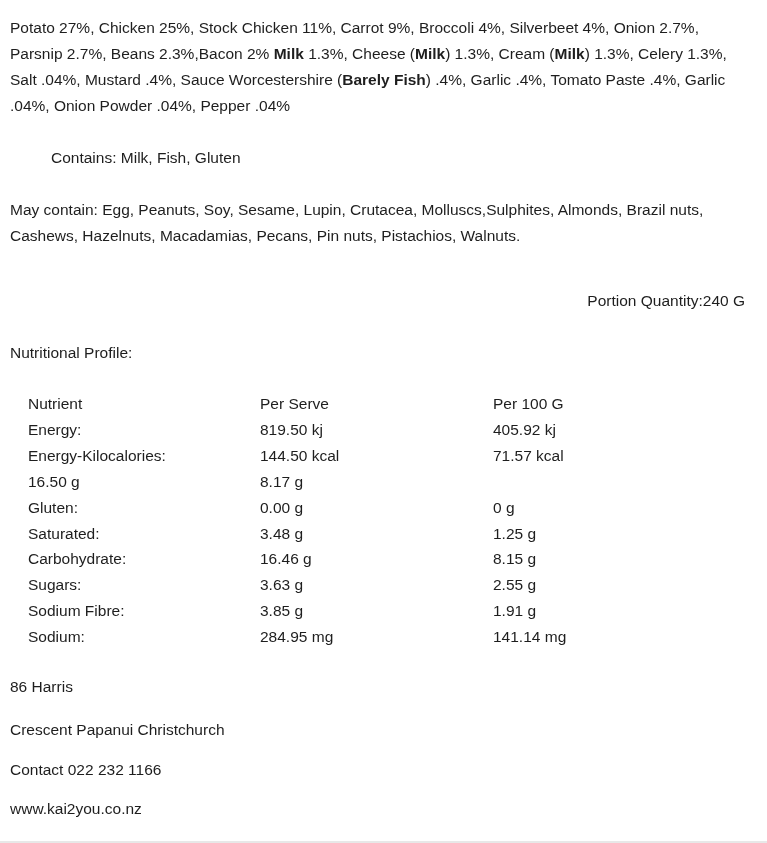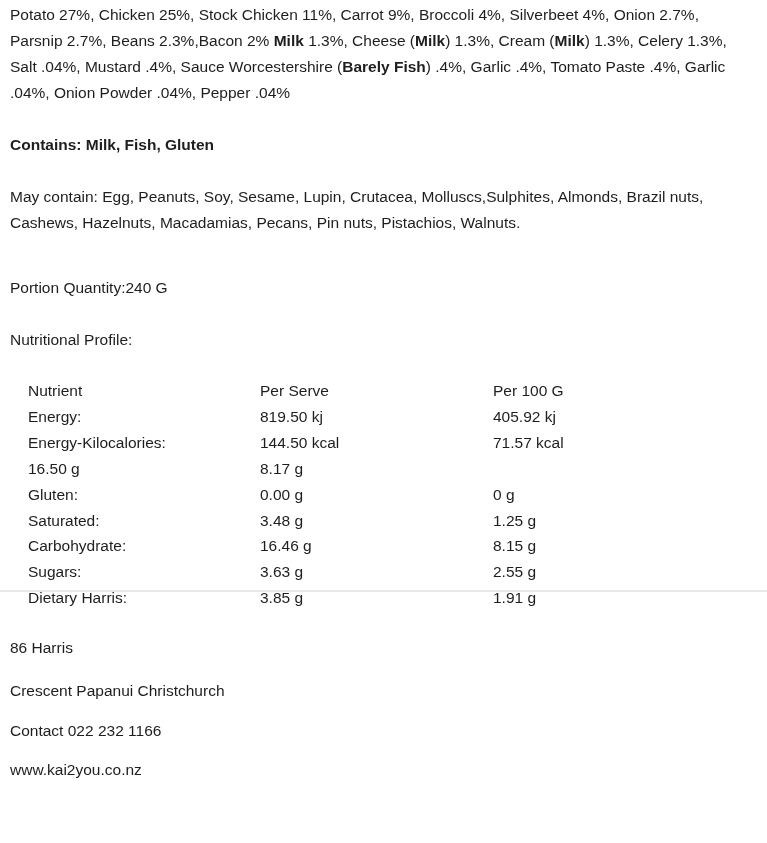--- a/index.html
+++ b/index.html
@@ -10,29 +10,29 @@
     background: #ffffff;
     font-family: "Liberation Sans", sans-serif;
     font-size: 15.5px;
     line-height: 26px;
     color: #1e1e1e;
     overflow: hidden;
   }
   .page {
     position: relative;
     width: 767px;
-    height: 592px;
-    padding: 2px 22px 0 10px;
+    height: 843px;
+    padding: 15px 22px 0 10px;
   }
   p { margin: 0; }
   .para { margin-top: 26px; }
   .ingredients { margin-top: 0; }
-  .bold { font-weight: 700; }
+  .bold { font-weight: 400; margin-left: 41px; }
   b { font-weight: 700; }
-  .portion { margin-top: 39px; }
+  .portion { margin-top: 39px; text-align: right; }
 
   .ntable {
     margin: 25px 0 0 18px;
   }
   .trow {
     display: grid;
     grid-template-columns: 232px 233px 1fr;
     line-height: 25.9px;
   }
   .tcell { white-space: nowrap; }
@@ -100,23 +100,28 @@
         <div class="tcell">Carbohydrate:</div>
         <div class="tcell">16.46 g</div>
         <div class="tcell">8.15 g</div>
       </div>
       <div class="trow">
         <div class="tcell">Sugars:</div>
         <div class="tcell">3.63 g</div>
         <div class="tcell">2.55 g</div>
       </div>
       <div class="trow">
-        <div class="tcell">Dietary Harris:</div>
+        <div class="tcell">Sodium Fibre:</div>
         <div class="tcell">3.85 g</div>
         <div class="tcell">1.91 g</div>
+      </div>
+      <div class="trow">
+        <div class="tcell">Sodium:</div>
+        <div class="tcell">284.95 mg</div>
+        <div class="tcell">141.14 mg</div>
       </div>
     </div>
 
   <p class="para footer-line-1">86 Harris</p>
 
   <p class="footer-line-2">Crescent Papanui Christchurch</p>
 
   <p class="footer-line-3">Contact 022 232 1166</p>
 
   <p class="footer-line-4">www.kai2you.co.nz</p>

